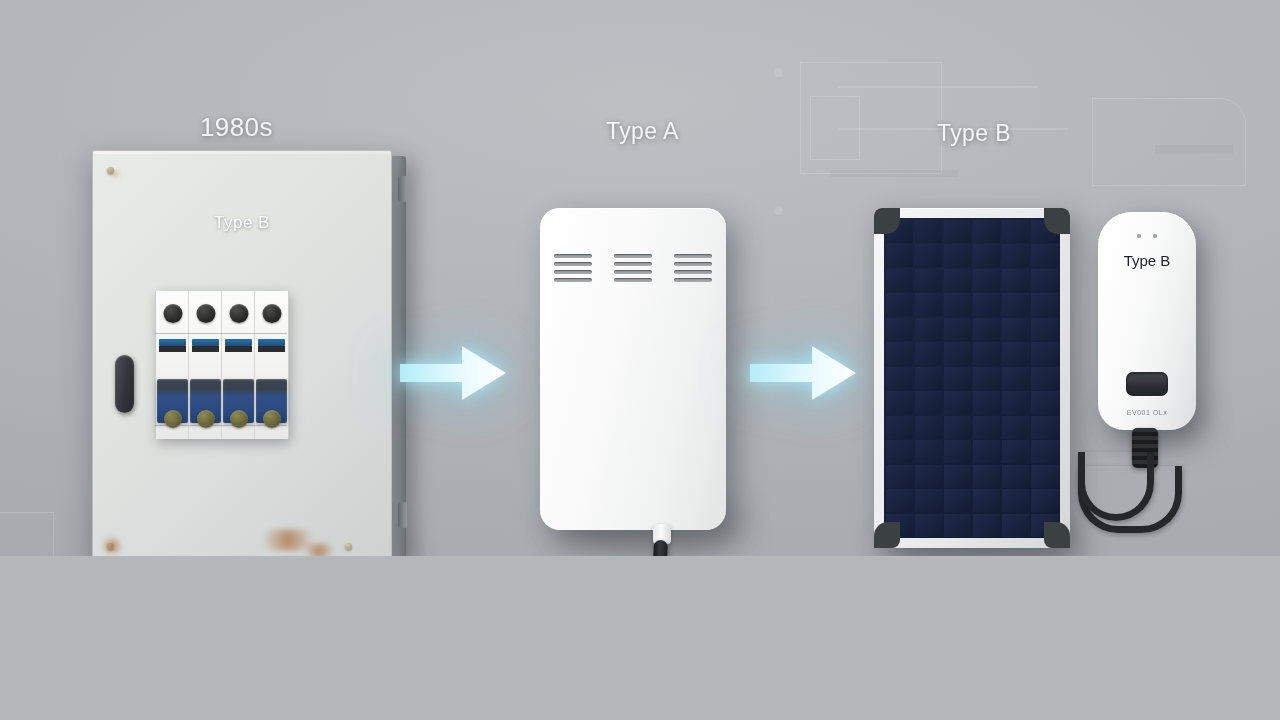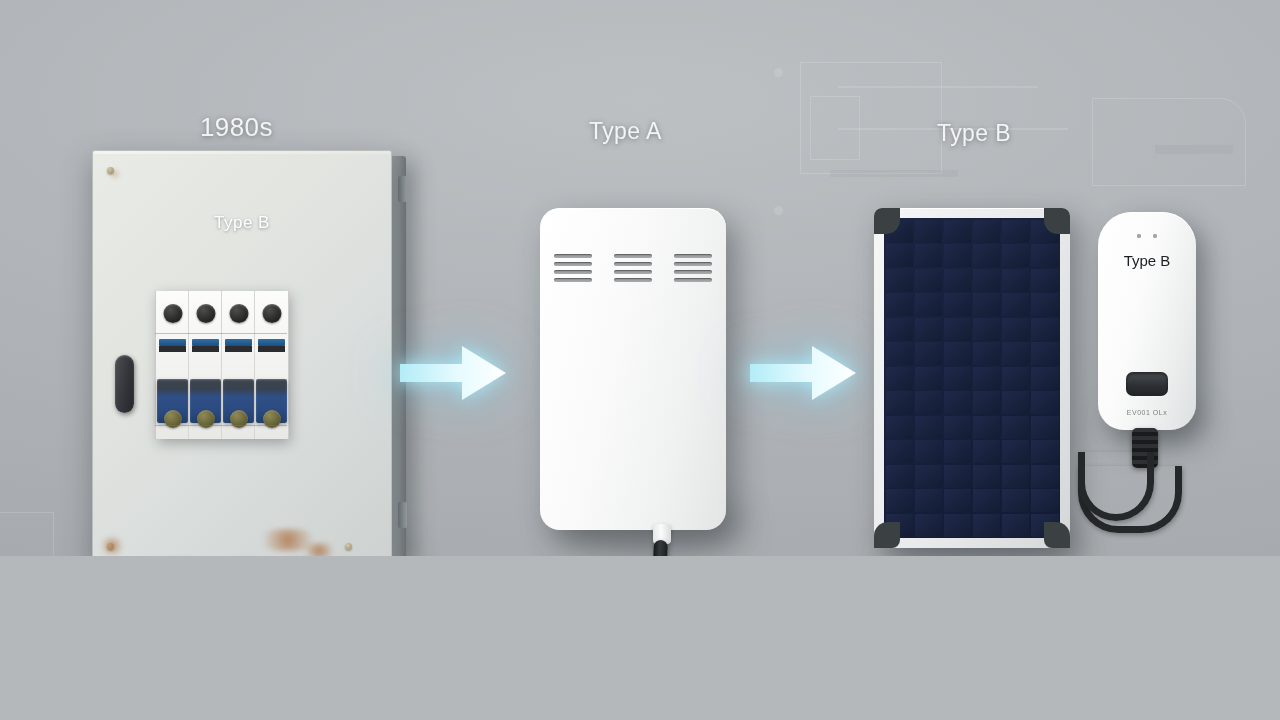--- a/index.html
+++ b/index.html
@@ -163,21 +163,21 @@
   <div class="bp" style="left:-10px;top:512px;width:62px;height:90px;"></div>
   <div class="bp" style="left:8px;top:556px;width:40px;height:36px;"></div>
   <div class="bp" style="left:66px;top:566px;width:24px;height:34px;"></div>
   <div class="bpl" style="left:28px;top:600px;width:2px;height:56px;"></div>
   <div class="bpl" style="left:430px;top:614px;width:100px;height:2px;"></div>
   <div class="bpd" style="left:528px;top:624px;width:14px;height:14px;"></div>
   <div class="bpl" style="left:860px;top:600px;width:320px;height:2px;"></div>
   <div class="bp" style="left:1080px;top:608px;width:120px;height:46px;"></div>
 
   <div class="caption" style="left:200px;top:112px;font-size:26px;">1980s</div>
-  <div class="caption" style="left:589px;top:118px;font-size:23px;">Type A</div>
+  <div class="caption" style="left:606px;top:118px;font-size:23px;">Type A</div>
   <div class="caption" style="left:937px;top:120px;font-size:23px;">Type B</div>
 
   <div class="shadow" style="left:110px;top:520px;width:300px;height:70px;"></div>
 
   <div class="panel-wrap">
     <div class="panel-side"></div>
     <div class="hinge h1"></div>
     <div class="hinge h2"></div>
 
     <div class="panel-door">

